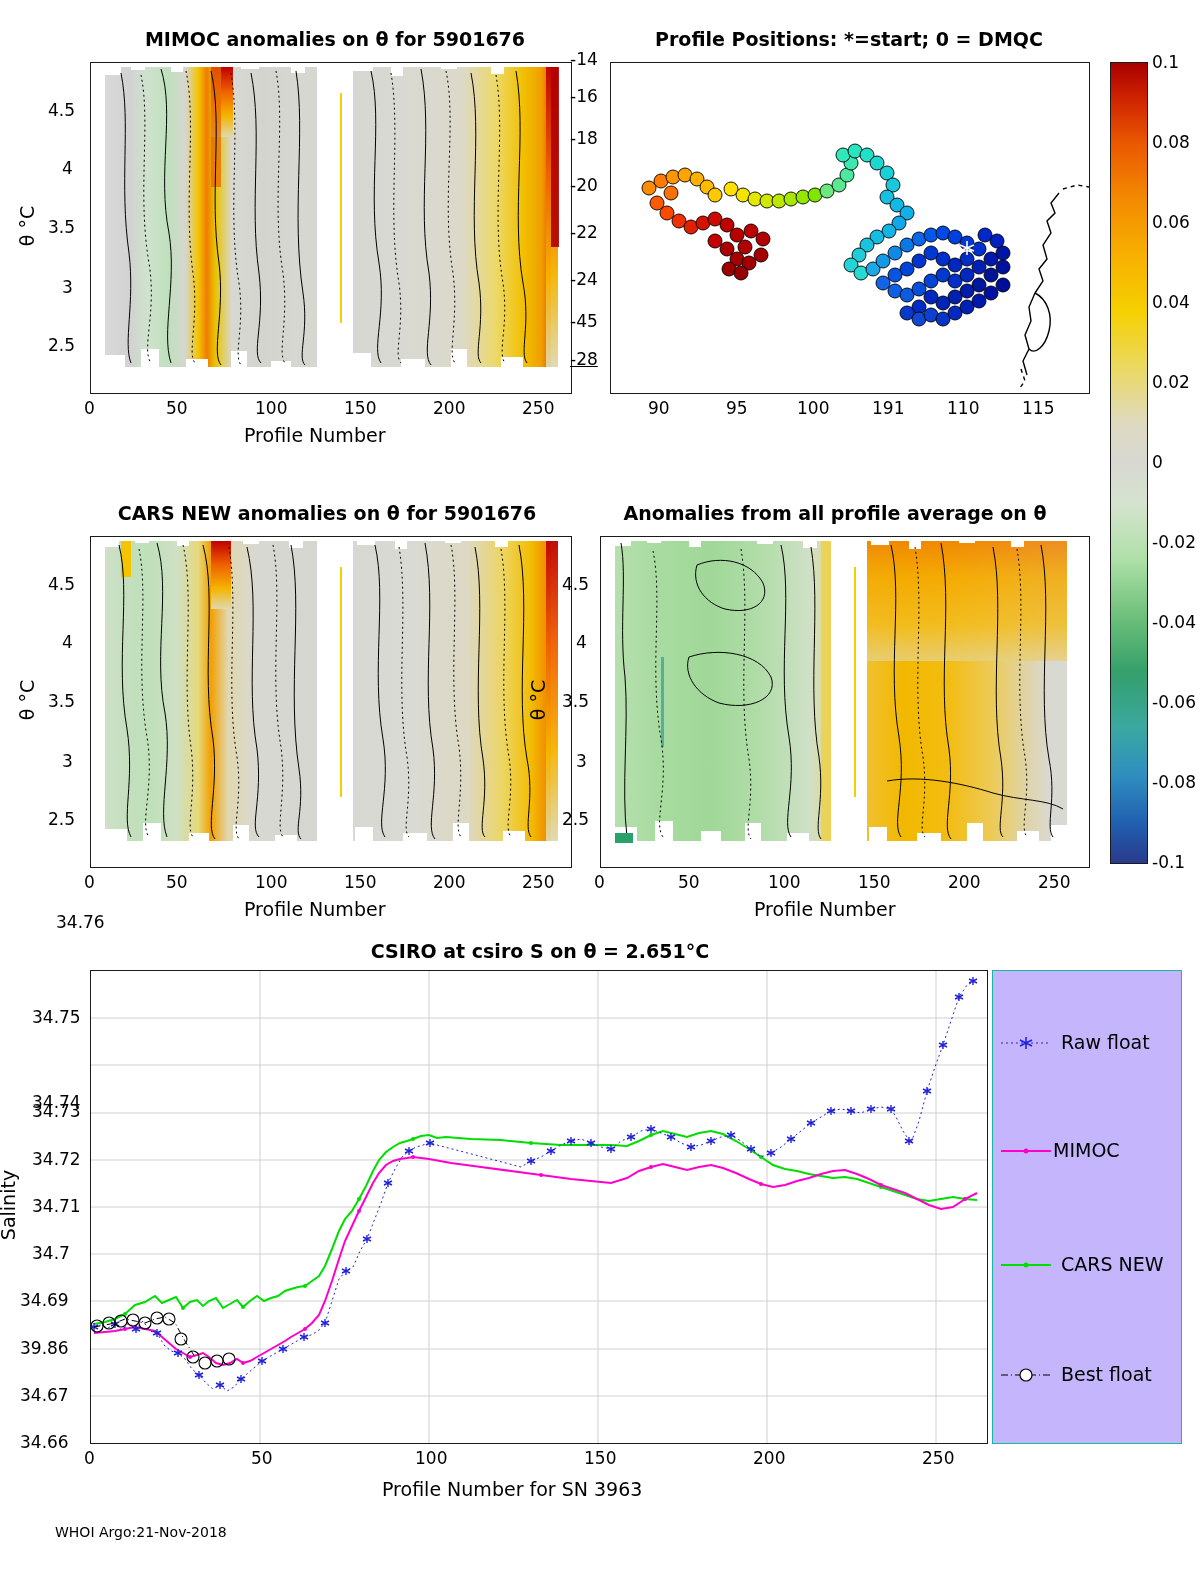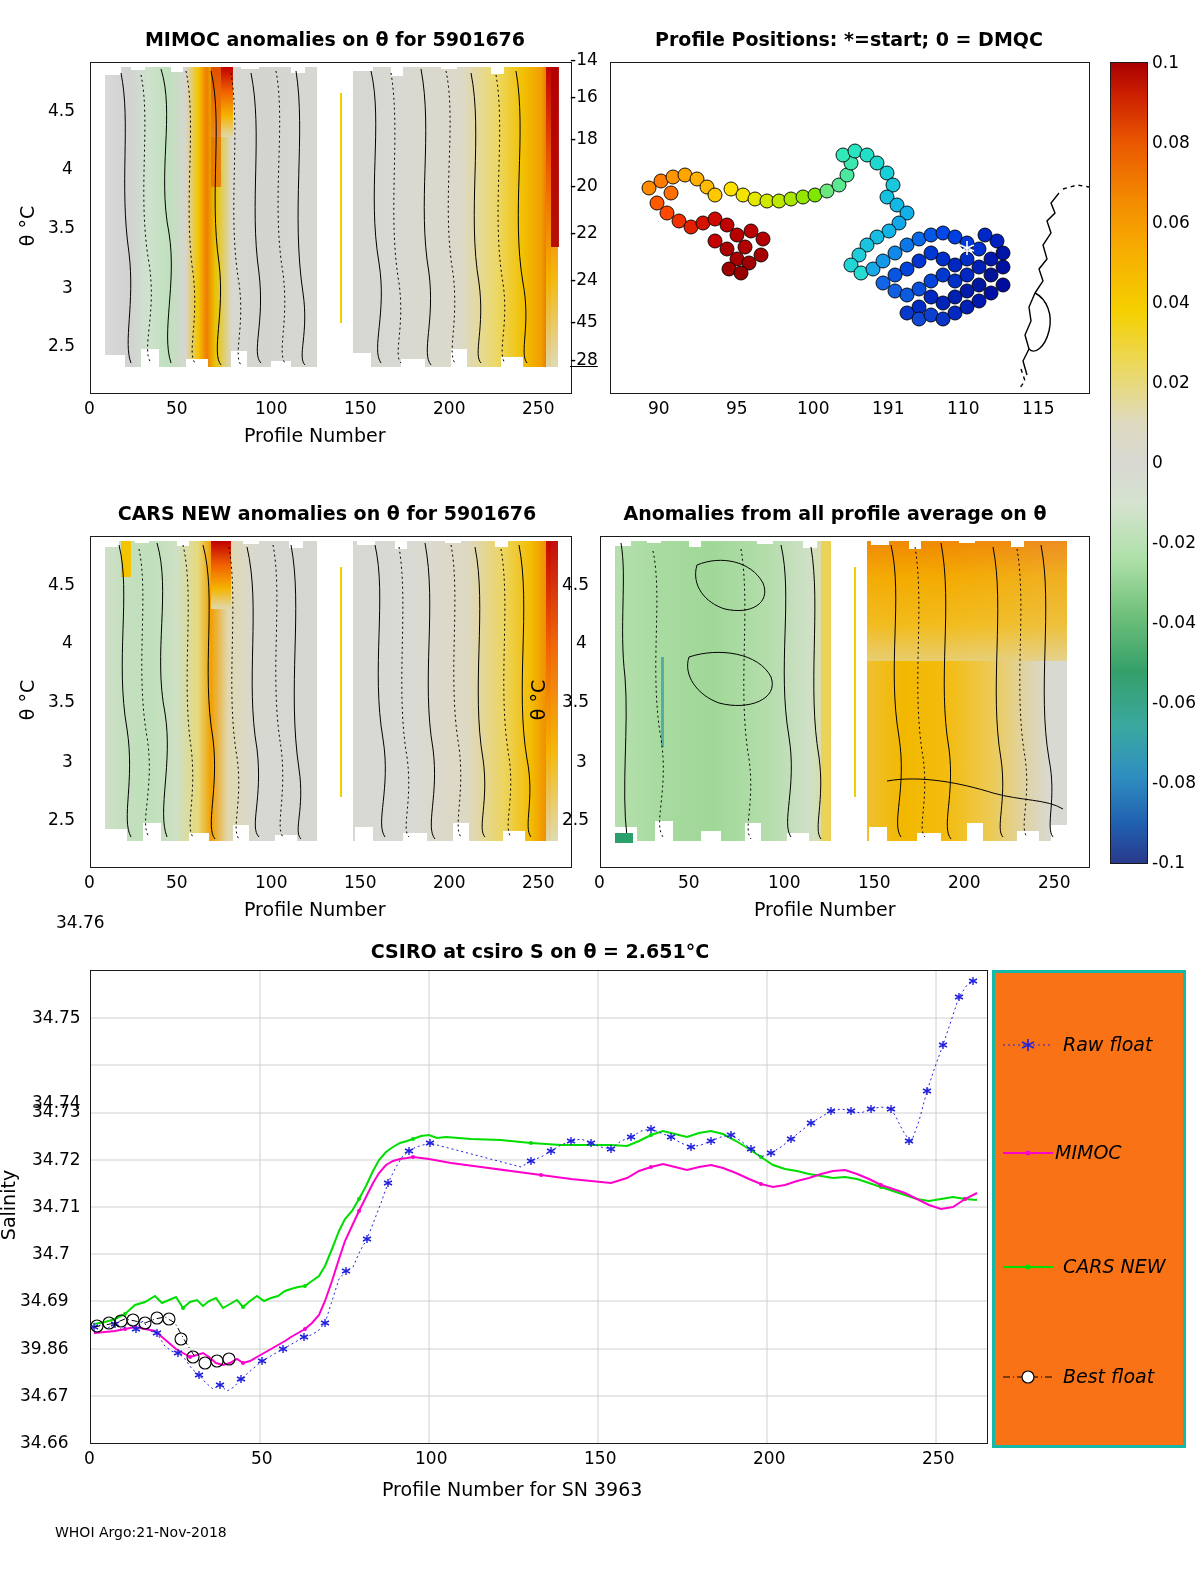--- a/index.html
+++ b/index.html
@@ -15,21 +15,21 @@
     font-weight:bold;font-size:19px;text-align:center;white-space:nowrap;
   }
   .axbox{
     position:absolute;border:1px solid #1a1a1a;background:#fff;overflow:hidden;
   }
   .tick-label{position:absolute;font-size:17px;white-space:nowrap;}
   .axis-label{position:absolute;font-size:19px;white-space:nowrap;}
   .ylab-rot{transform:rotate(-90deg);transform-origin:50% 50%;}
   .footer{position:absolute;left:55px;top:1524px;font-size:14px;}
   svg{display:block;}
-  .legendbox{position:absolute;border:3px solid #14b8a6;background:#f97316;font-style:italic;}
+  .legendbox{position:absolute;border:1px solid #14b8a6;background:#c4b5fd;}
   .leg-label{position:absolute;font-size:19px;white-space:nowrap;}
 </style>
 </head>
 <body>
 
 <div class="panel">
   <div class="ptitle" style="left:90px;top:28px;width:490px;position:absolute;">MIMOC anomalies on θ  for 5901676</div>
 
   <div class="axbox" style="left:90px;top:62px;width:480px;height:330px;">
     <svg width="480" height="330" viewBox="0 0 480 330">

